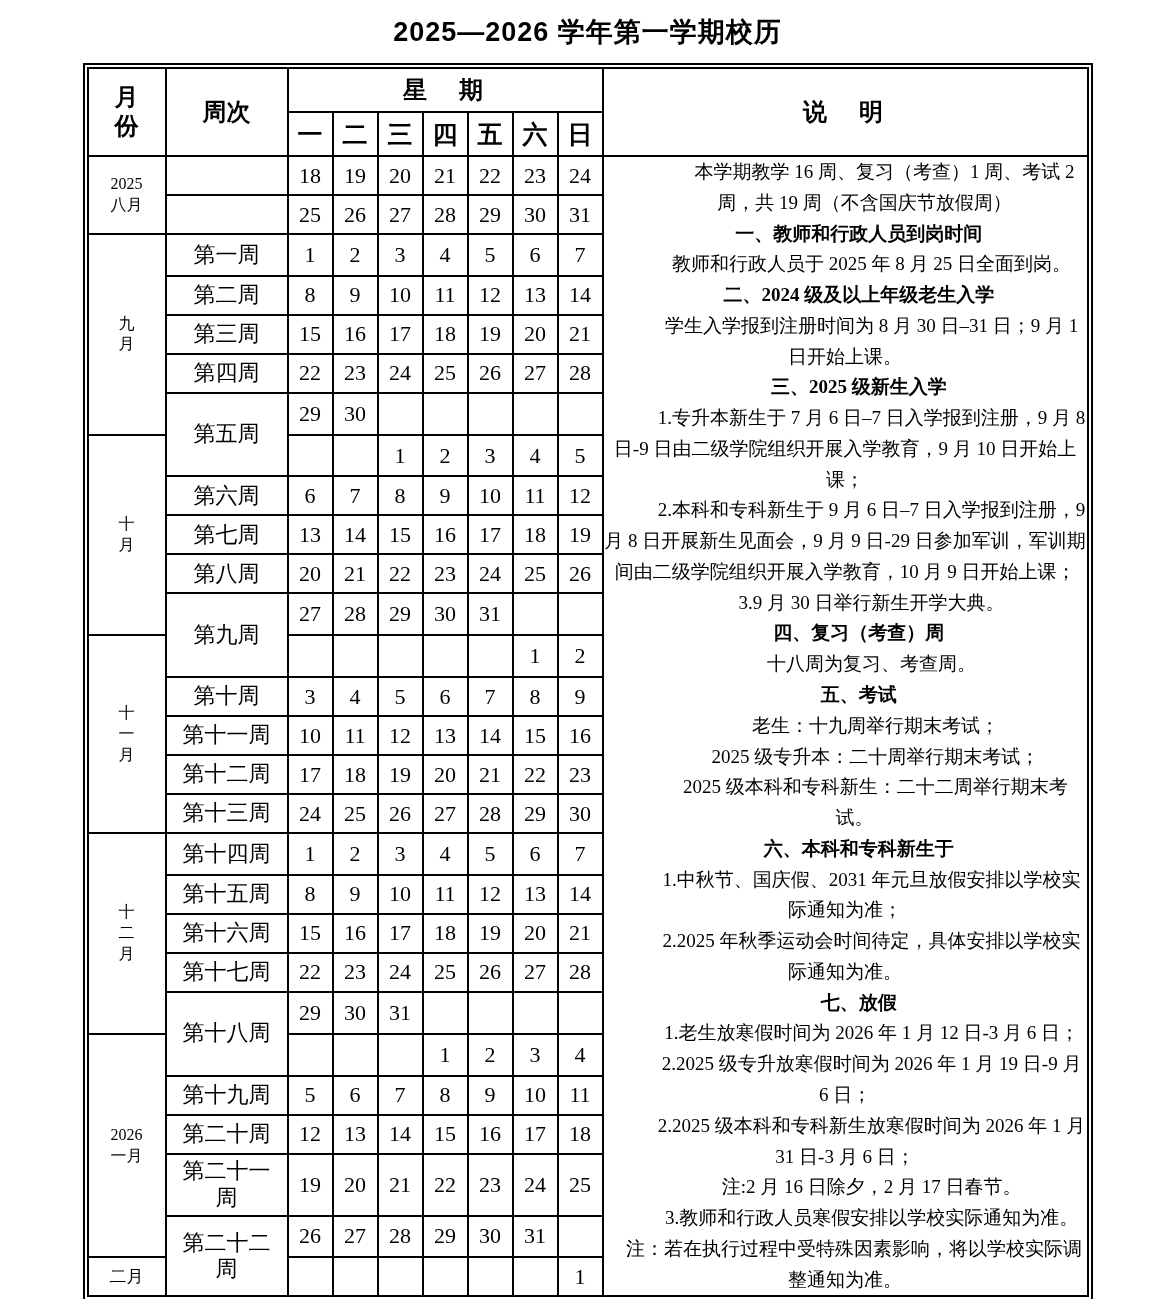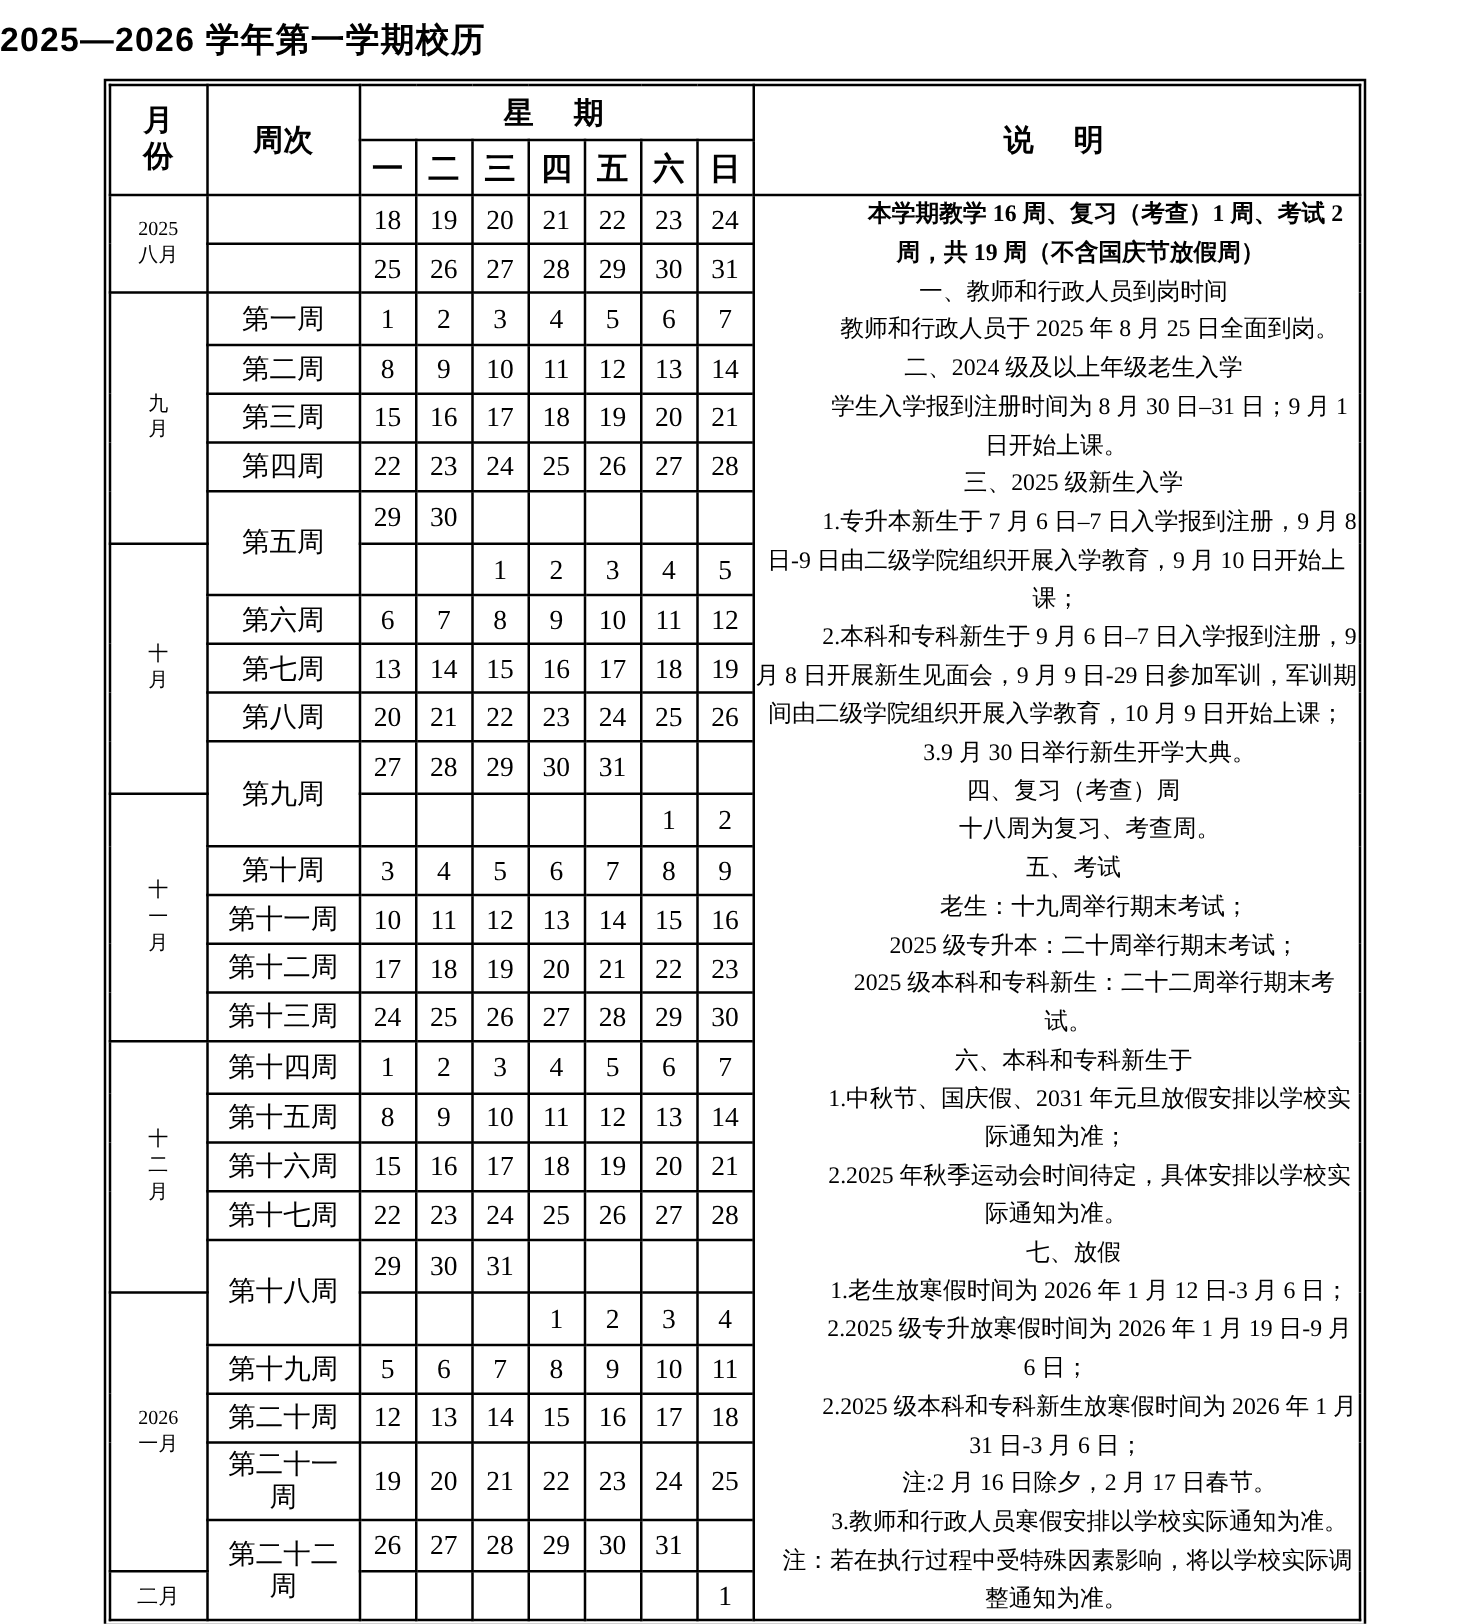--- a/index.html
+++ b/index.html
@@ -2,21 +2,21 @@
 <html><head>
 <meta charset="utf-8">
 <style>
   html,body{margin:0;padding:0;}
   body{
     width:1175px;height:1299px;background:#ffffff;color:#000;
     font-family:"Liberation Serif","DejaVu Serif",serif;
     overflow:hidden;
   }
   .title{
-    font-weight:bold;font-size:27px;
+    text-align:center;font-weight:bold;font-size:27px;
     font-family:"Liberation Sans","DejaVu Sans",sans-serif;
     padding-top:14px;margin:0 0 13px 0;letter-spacing:1px;
   }
   .table-wrap{
     width:1010px;margin:0 auto;border:2px solid #000;padding:2px;
     box-sizing:border-box;background:#fff;
   }
   table.cal{border-collapse:collapse;table-layout:fixed;width:100%;}
   table.cal td{
     border:2px solid #000;text-align:center;vertical-align:middle;
@@ -32,22 +32,22 @@
   tbody tr.tall{height:62px;}
   .month-cell{white-space:pre-line;font-size:16px;line-height:1.3;}
   .month-cell.small{font-size:17px;}
   .week-cell{white-space:pre-line;font-size:22px;line-height:1.2;margin-left:10px;}
   .day-cell{font-size:22px;}
   .notes-cell{
     text-align:justify;vertical-align:top;
     padding:8px 8px 4px 9px;font-size:19px;line-height:1.62;
   }
   .notes-cell p{margin:0;}
-  p.intro{font-weight:bold;text-indent:2.1em;padding-left:39px;}
-  p.heading{font-weight:normal;text-indent:1.45em;}
+  p.intro{font-weight:normal;text-indent:2.1em;padding-left:39px;}
+  p.heading{font-weight:bold;text-indent:1.45em;}
   p.body{text-indent:2.8em;}
   p.sub{text-indent:2.2em;padding-left:19px;}
   p.note{text-indent:0.95em;}
 </style>
 </head>
 <body>
 
 <div class="page">
   <div class="title">2025—2026 学年第一学期校历</div>
 

